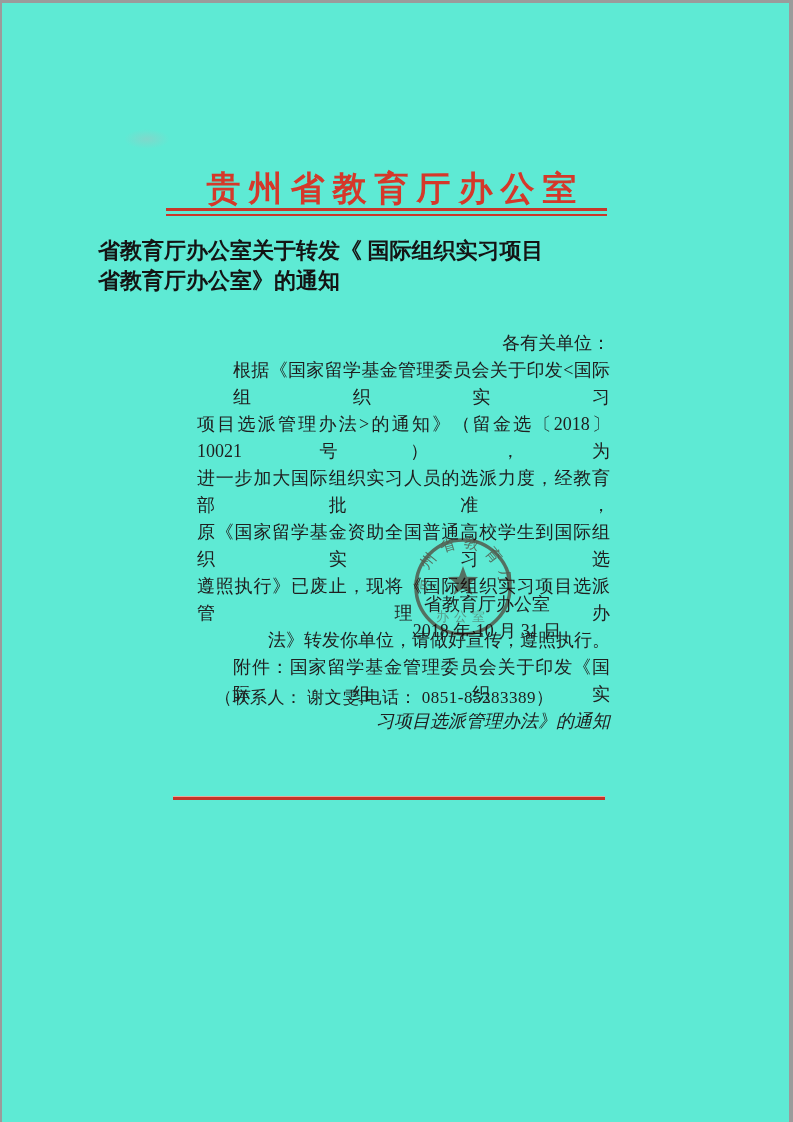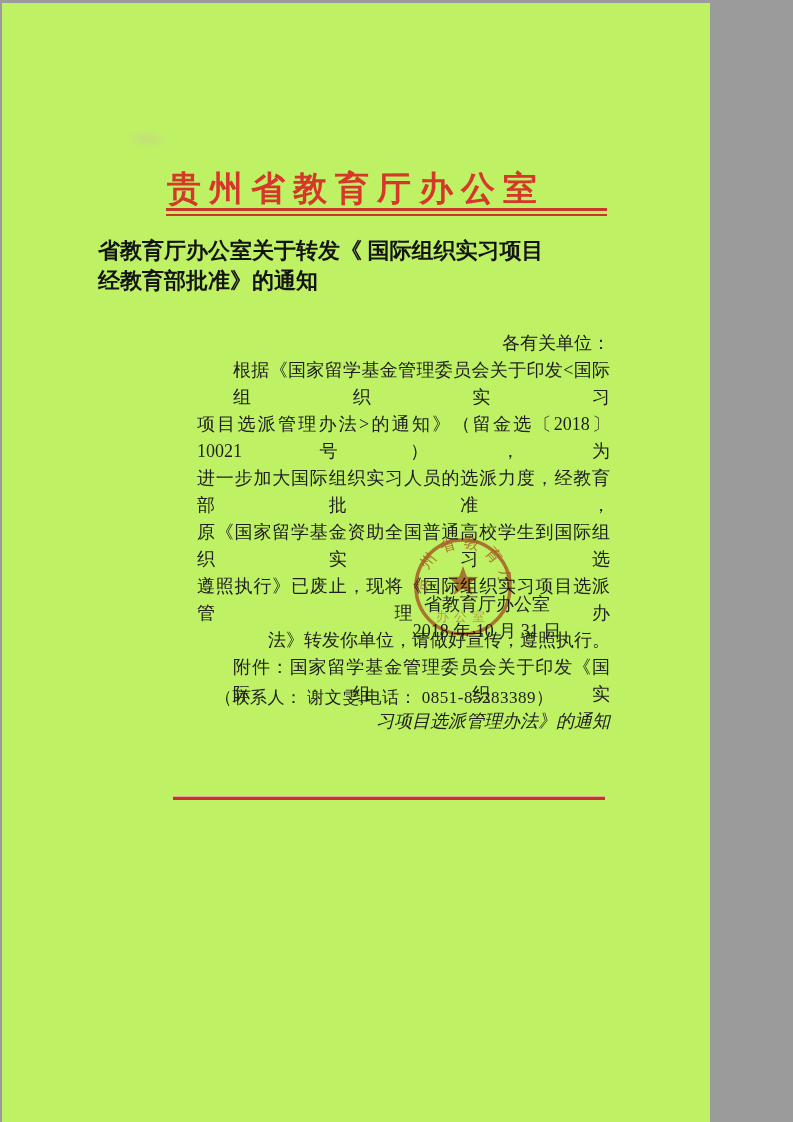--- a/index.html
+++ b/index.html
@@ -3,22 +3,22 @@
 <meta charset="utf-8">
 <style>
   html,body{margin:0;padding:0;}
   body{
     width:793px;height:1122px;
     background:#9b9b9b;
     font-family:"Liberation Serif","DejaVu Serif",serif;
     position:relative;overflow:hidden;
   }
   .page{
-    position:absolute;left:2px;top:3px;width:708px;height:1119px;
-    background:#bef264;
+    position:absolute;left:2px;top:3px;width:787px;height:1119px;
+    background:#5eead4;
   }
   .smudge{
     position:absolute;left:122px;top:126px;width:46px;height:20px;
     background:radial-gradient(ellipse at center, rgba(214,170,180,0.28), rgba(214,170,180,0) 70%);
     border-radius:50%;
   }
   .header-title{
     position:absolute;left:0;top:163px;width:100%;
     text-align:center;
     color:#d5382a;
@@ -81,21 +81,21 @@
 <div class="page">
 
   <div class="smudge"></div>
 
   <div class="header-title">贵州省教育厅办公室</div>
 
   <div class="header-rule"></div>
 
   <div class="doc-title">
     <div>省教育厅办公室关于转发《 国际组织实习项目</div>
-    <div>经教育部批准》的通知</div>
+    <div>省教育厅办公室》的通知</div>
   </div>
 
   <div class="body-text">
     <div class="line">各有关单位：</div>
     <div class="justify indent2">根据《国家留学基金管理委员会关于印发&lt;国际组织实习</div>
     <div class="justify">项目选派管理办法&gt;的通知》（留金选〔2018〕10021 号），为</div>
     <div class="justify">进一步加大国际组织实习人员的选派力度，经教育部批准，</div>
     <div class="justify">原《国家留学基金资助全国普通高校学生到国际组织实习选</div>
     <div class="justify">遵照执行》已废止，现将《国际组织实习项目选派管理办</div>
     <div class="line">法》转发你单位，请做好宣传，遵照执行。</div>

